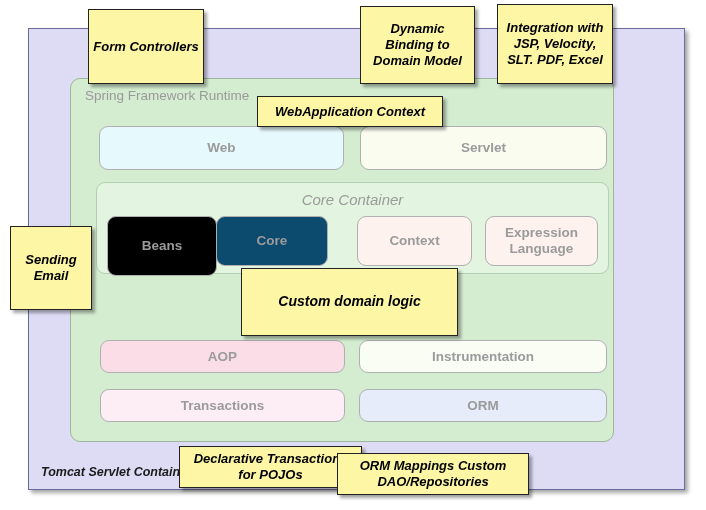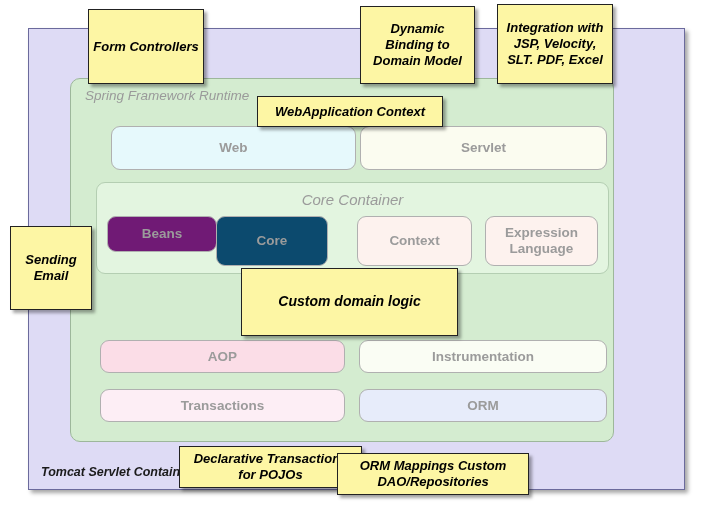--- a/index.html
+++ b/index.html
@@ -51,21 +51,20 @@
     background: #d4ecd0;
     border: 1px solid #9db79b;
     border-radius: 10px;
     box-sizing: border-box;
   }
   .runtime-label {
     position: absolute;
     left: 14px;
     top: 9px;
     font-size: 13.5px;
-    font-style: italic;
     color: #9a9a9a;
     white-space: nowrap;
   }
 
   
   .pill {
     position: absolute;
     border: 1px solid #b0b0b0;
     border-radius: 9px;
     box-sizing: border-box;
@@ -127,32 +126,32 @@
 <div id="canvas">
 
   <div class="outer-container">
     <div class="outer-label">Tomcat Servlet Container</div>
   </div>
 
   <div class="runtime-container">
     <div class="runtime-label">Spring Framework Runtime</div>
   </div>
 
-  <div class="pill" style="left:111px; top:126px; width:245px; height:44px; background:#e6f9fc;">
+  <div class="pill" style="left:99px; top:126px; width:245px; height:44px; background:#e6f9fc;">
     <span>Web</span>
   </div>
   <div class="pill" style="left:360px; top:126px; width:247px; height:44px; background:#fbfcf0;text-align:right;">
     <span>Servlet</span>
   </div>
 
   <div class="core-panel">
     <div class="core-panel-label">Core Container</div>
   </div>
 
-  <div class="pill" style="left:107px; top:216px; width:110px; height:36px; background:#701a75;">
+  <div class="pill" style="left:107px; top:216px; width:110px; height:60px; background:#000000;">
     <span>Beans</span>
   </div>
   <div class="pill" style="left:216px; top:216px; width:112px; height:50px; background:#0c4a6e;">
     <span>Core</span>
   </div>
   <div class="pill" style="left:357px; top:216px; width:115px; height:50px; background:#fdf2ee;">
     <span>Context</span>
   </div>
   <div class="pill" style="left:485px; top:216px; width:113px; height:50px; background:#fdf2ee;">
     <span>Expression Language</span>

